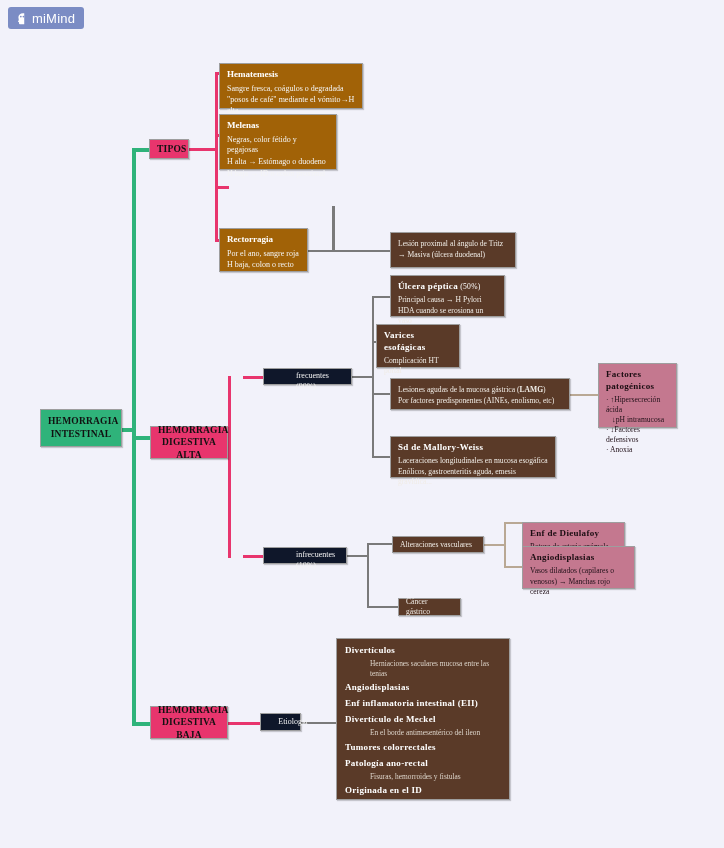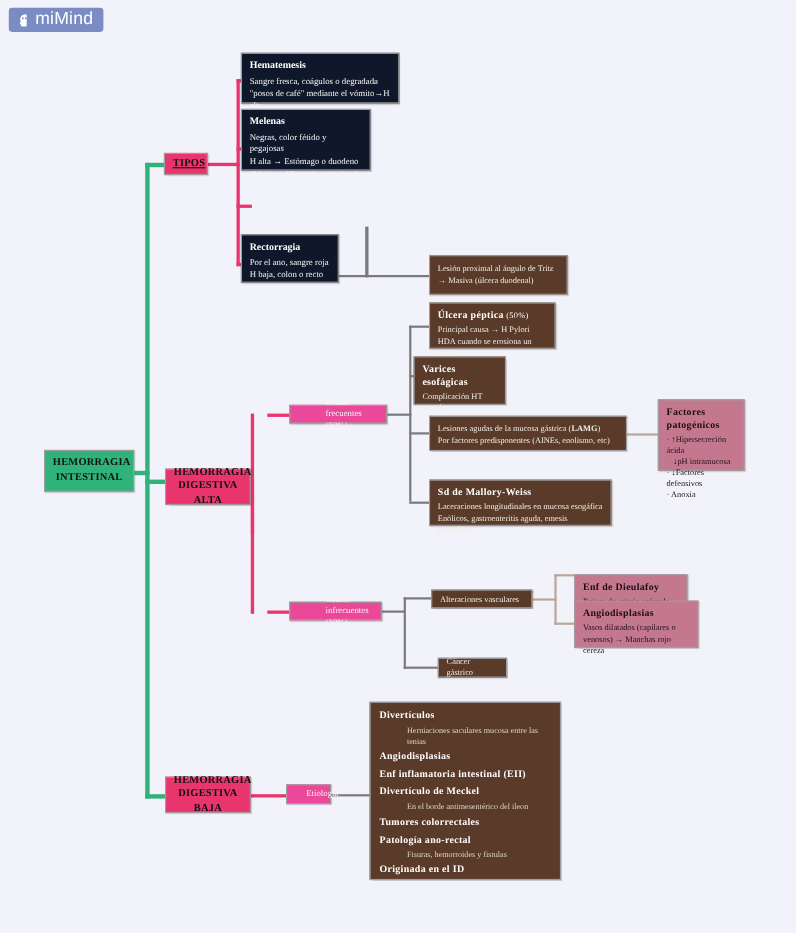--- a/index.html
+++ b/index.html
@@ -13,21 +13,21 @@
 
   
   .logo {
     position: absolute; left: 8px; top: 7px;
     height: 22px; padding: 0 9px 0 6px;
     background: #7b8cc4; border-radius: 3px;
     display: flex; align-items: center; gap: 5px;
   }
   .logo .head { width: 13px; height: 13px; display: block; }
   .logo .txt {
-    color: #ffffff; font-size: 16px; letter-spacing: .2px;
+    color: #ffffff; font-size: 13px; letter-spacing: .2px;
     font-family: "Liberation Sans", sans-serif; font-weight: 400;
   }
 
   
   .line { position: absolute; }
   .ln-green { background: #2fb37a; }
   .ln-pink  { background: #e8356d; }
   .ln-gray  { background: #7a7a7a; }
   .ln-tan   { background: #b9a894; }
 
@@ -41,22 +41,22 @@
   }
   .node .ttl { font-weight: bold; display: block; }
   .node .ln  { display: block; }
 
   .n-green { background: #2fb37a; color: #111; text-align: center;
              font-size: 9.5px; font-weight: 700; letter-spacing: .2px;
              display: flex; flex-direction: column; justify-content: center; }
   .n-pink  { background: #e8356d; color: #111; text-align: center;
              font-size: 9.5px; font-weight: 700; letter-spacing: .2px;
              display: flex; flex-direction: column; justify-content: center; }
-  .n-gray  { background: #0f172a; color: #f4f4f4; font-size: 8px; }
-  .n-graysm{ background: #ec4899; color: #f4f4f4; font-size: 8px;
+  .n-gray  { background: #a16207; color: #f4f4f4; font-size: 8px; margin-top: 15px; }
+  .n-graysm{ background: #0f172a; color: #f4f4f4; font-size: 8px;
              display: flex; align-items: center; padding-left: 32px; }
   .n-brown { background: #5a3a28; color: #f0ece6; font-size: 7.6px; }
   .n-mauve { background: #c4788f; color: #201018; font-size: 7.6px; }
 
   .n-gray .ttl  { font-size: 9px; color: #ffffff; margin-bottom: 3px; }
   .n-brown .ttl { font-size: 9px; color: #ffffff; margin-bottom: 2px; letter-spacing:.3px;font-family:Liberation Serif, serif; }
   .n-mauve .ttl { font-size: 9px; color: #1b0d12; margin-bottom: 2px; letter-spacing:.3px; }
   .n-brown .ln, .n-mauve .ln, .n-gray .ln { margin-top: 1px; }
 
   .listnode .ttl { margin-top: 4px; }
@@ -123,21 +123,21 @@
   <div class="line ln-tan" style="left:504px;top:566px;width:18px;height:2px;"></div>
 
   <div class="line ln-pink" style="left:228px;top:722px;width:32px;height:3px;"></div>
   <div class="line ln-gray" style="left:300px;top:722px;width:36px;height:2px;"></div>
 
   <div class="node n-green" style="left:40px;top:409px;width:82px;height:38px;">
     <span>HEMORRAGIA</span>
     <span>INTESTINAL</span>
   </div>
 
-  <div class="node n-pink" style="left:149px;top:139px;width:40px;height:20px;text-decoration:underline;">
+  <div class="node n-pink" style="left:149px;top:139px;width:40px;height:20px;">
     <span>TIPOS</span>
   </div>
 
   <div class="node n-gray" style="left:219px;top:48px;width:144px;height:46px;">
     <span class="ttl">Hematemesis</span>
     <span class="ln">Sangre fresca, coágulos o degradada</span>
     <span class="ln">"posos de café" mediante el vómito→H alta</span>
   </div>
 
   <div class="node n-gray" style="left:219px;top:99px;width:118px;height:56px;">

